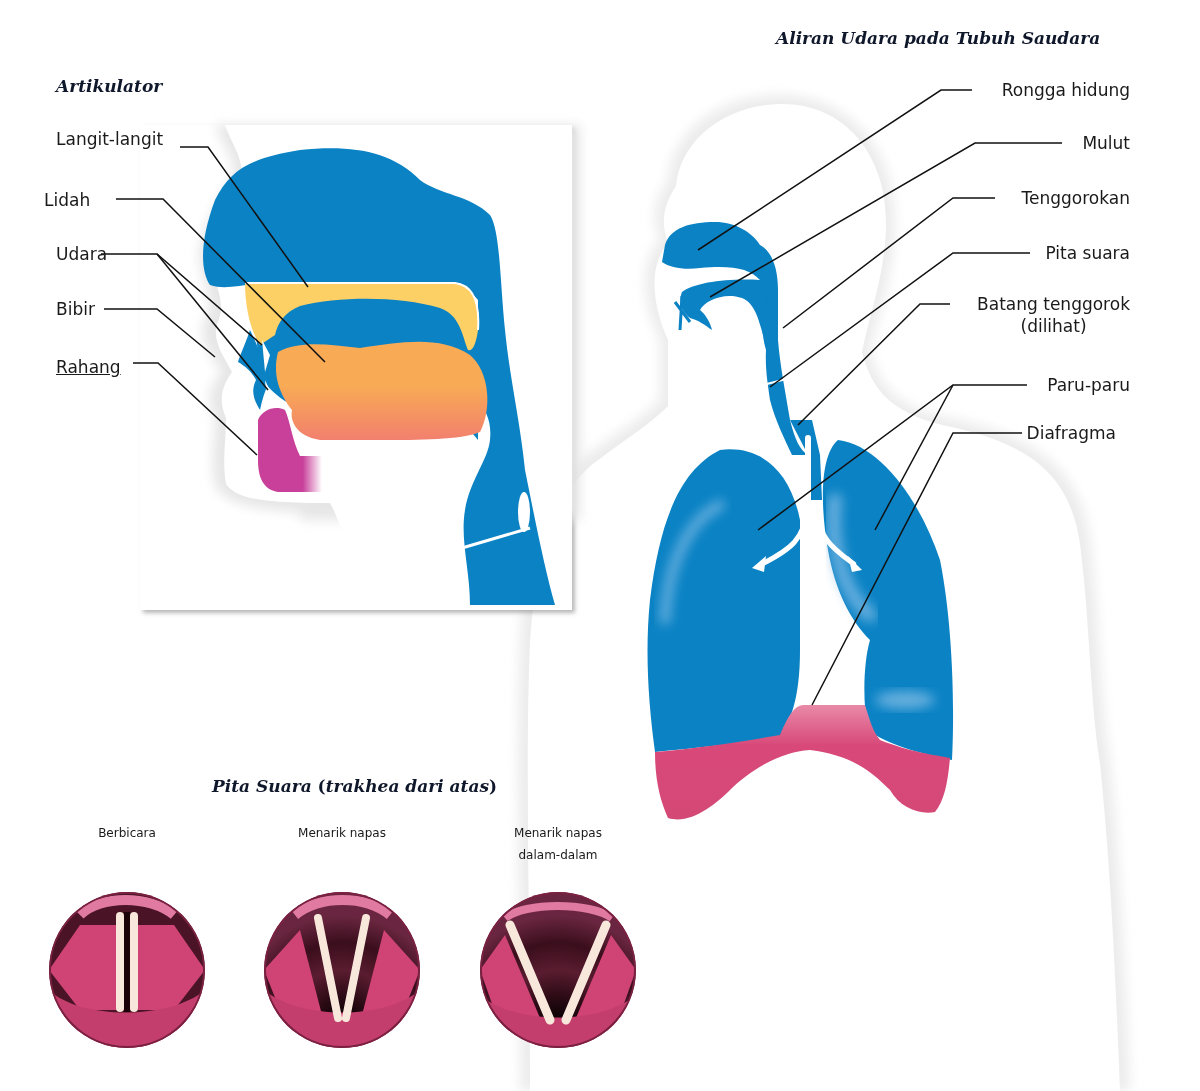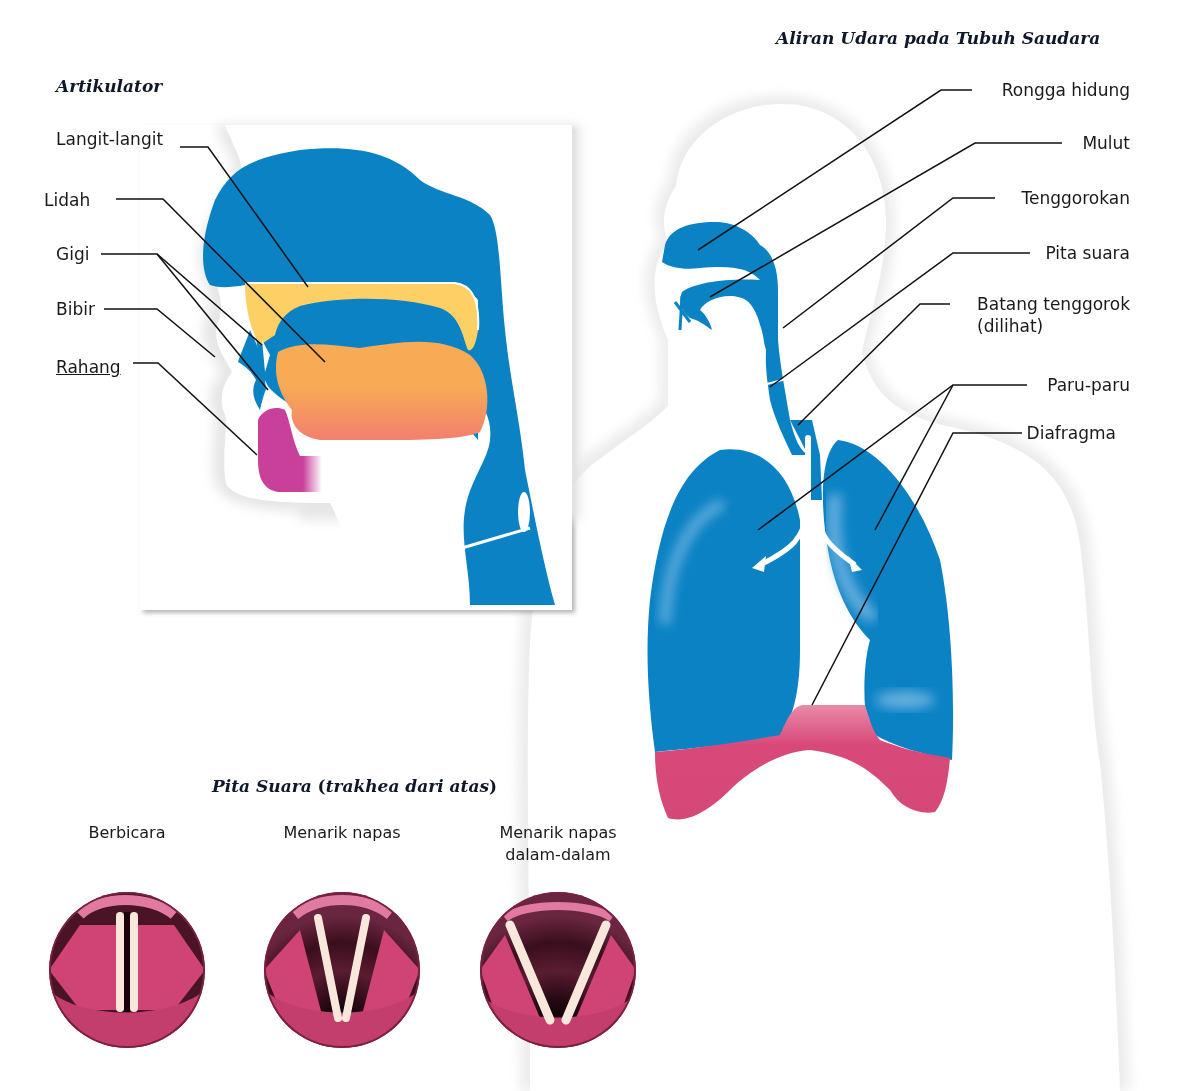--- a/index.html
+++ b/index.html
@@ -1,22 +1,22 @@
 <!DOCTYPE html>
 <html><head>
 <meta charset="utf-8">
 <style>
   html,body{margin:0;padding:0;background:#ffffff;}
   body{width:1200px;height:1091px;position:relative;overflow:hidden;font-family:"DejaVu Sans","Liberation Sans",sans-serif;color:#1a1a1a;}
   .art{position:absolute;left:0;top:0;width:1200px;height:1091px;}
   .title{position:absolute;font-family:"DejaVu Serif","Liberation Serif",serif;font-style:italic;font-weight:bold;font-size:17px;color:#0f172a;white-space:nowrap;}
   .title .norm{font-style:normal;font-weight:bold;}
   .lbl{position:absolute;font-size:17px;line-height:22px;color:#1a1a1a;white-space:nowrap;}
-  .lbl.r{text-align:left;}
-  .cap{position:absolute;font-size:16px;line-height:22px;text-align:center;color:#1a1a1a;}
+  .lbl.r{text-align:center;}
+  .cap{position:absolute;font-size:12px;line-height:22px;text-align:center;color:#1a1a1a;}
 </style>
 </head>
 <body>
 
 <svg class="art" viewBox="0 0 1200 1091" xmlns="http://www.w3.org/2000/svg">
   <defs>
     <linearGradient id="tongueGrad" x1="0" y1="0" x2="0" y2="1">
       <stop offset="0.45" stop-color="#f8aa55"></stop>
       <stop offset="1" stop-color="#f2806e"></stop>
     </linearGradient>
@@ -166,21 +166,21 @@
     <circle cx="558" cy="970" r="78" fill="none" stroke="#7a2040" stroke-width="4"></circle>
   </g>
 </svg>
 
 <div class="title" style="left:776px;top:28px;">Aliran Udara pada Tubuh Saudara</div>
 <div class="title" style="left:56px;top:76px;text-align:right;">Artikulator</div>
 <div class="title" style="left:212px;top:776px;"><span>Pita Suara</span><span class="norm"> (</span><span>trakhea dari atas</span><span class="norm">)</span></div>
 
 <div class="lbl" style="left:56px;top:128px;">Langit-langit</div>
 <div class="lbl" style="left:44px;top:189px;">Lidah</div>
-<div class="lbl" style="left:56px;top:243px;">Gigi</div>
+<div class="lbl" style="left:56px;top:243px;">Udara</div>
 <div class="lbl" style="left:56px;top:298px;">Bibir</div>
 <div class="lbl" style="left:56px;top:356px;text-decoration:underline;">Rahang</div>
 
 <div class="lbl r" style="right:70px;top:79px;">Rongga hidung</div>
 <div class="lbl r" style="right:70px;top:132px;">Mulut</div>
 <div class="lbl r" style="right:70px;top:187px;">Tenggorokan</div>
 <div class="lbl r" style="right:70px;top:242px;">Pita suara</div>
 <div class="lbl r" style="right:70px;top:293px;">
   <div>Batang tenggorok</div>
   <div>(dilihat)</div>

